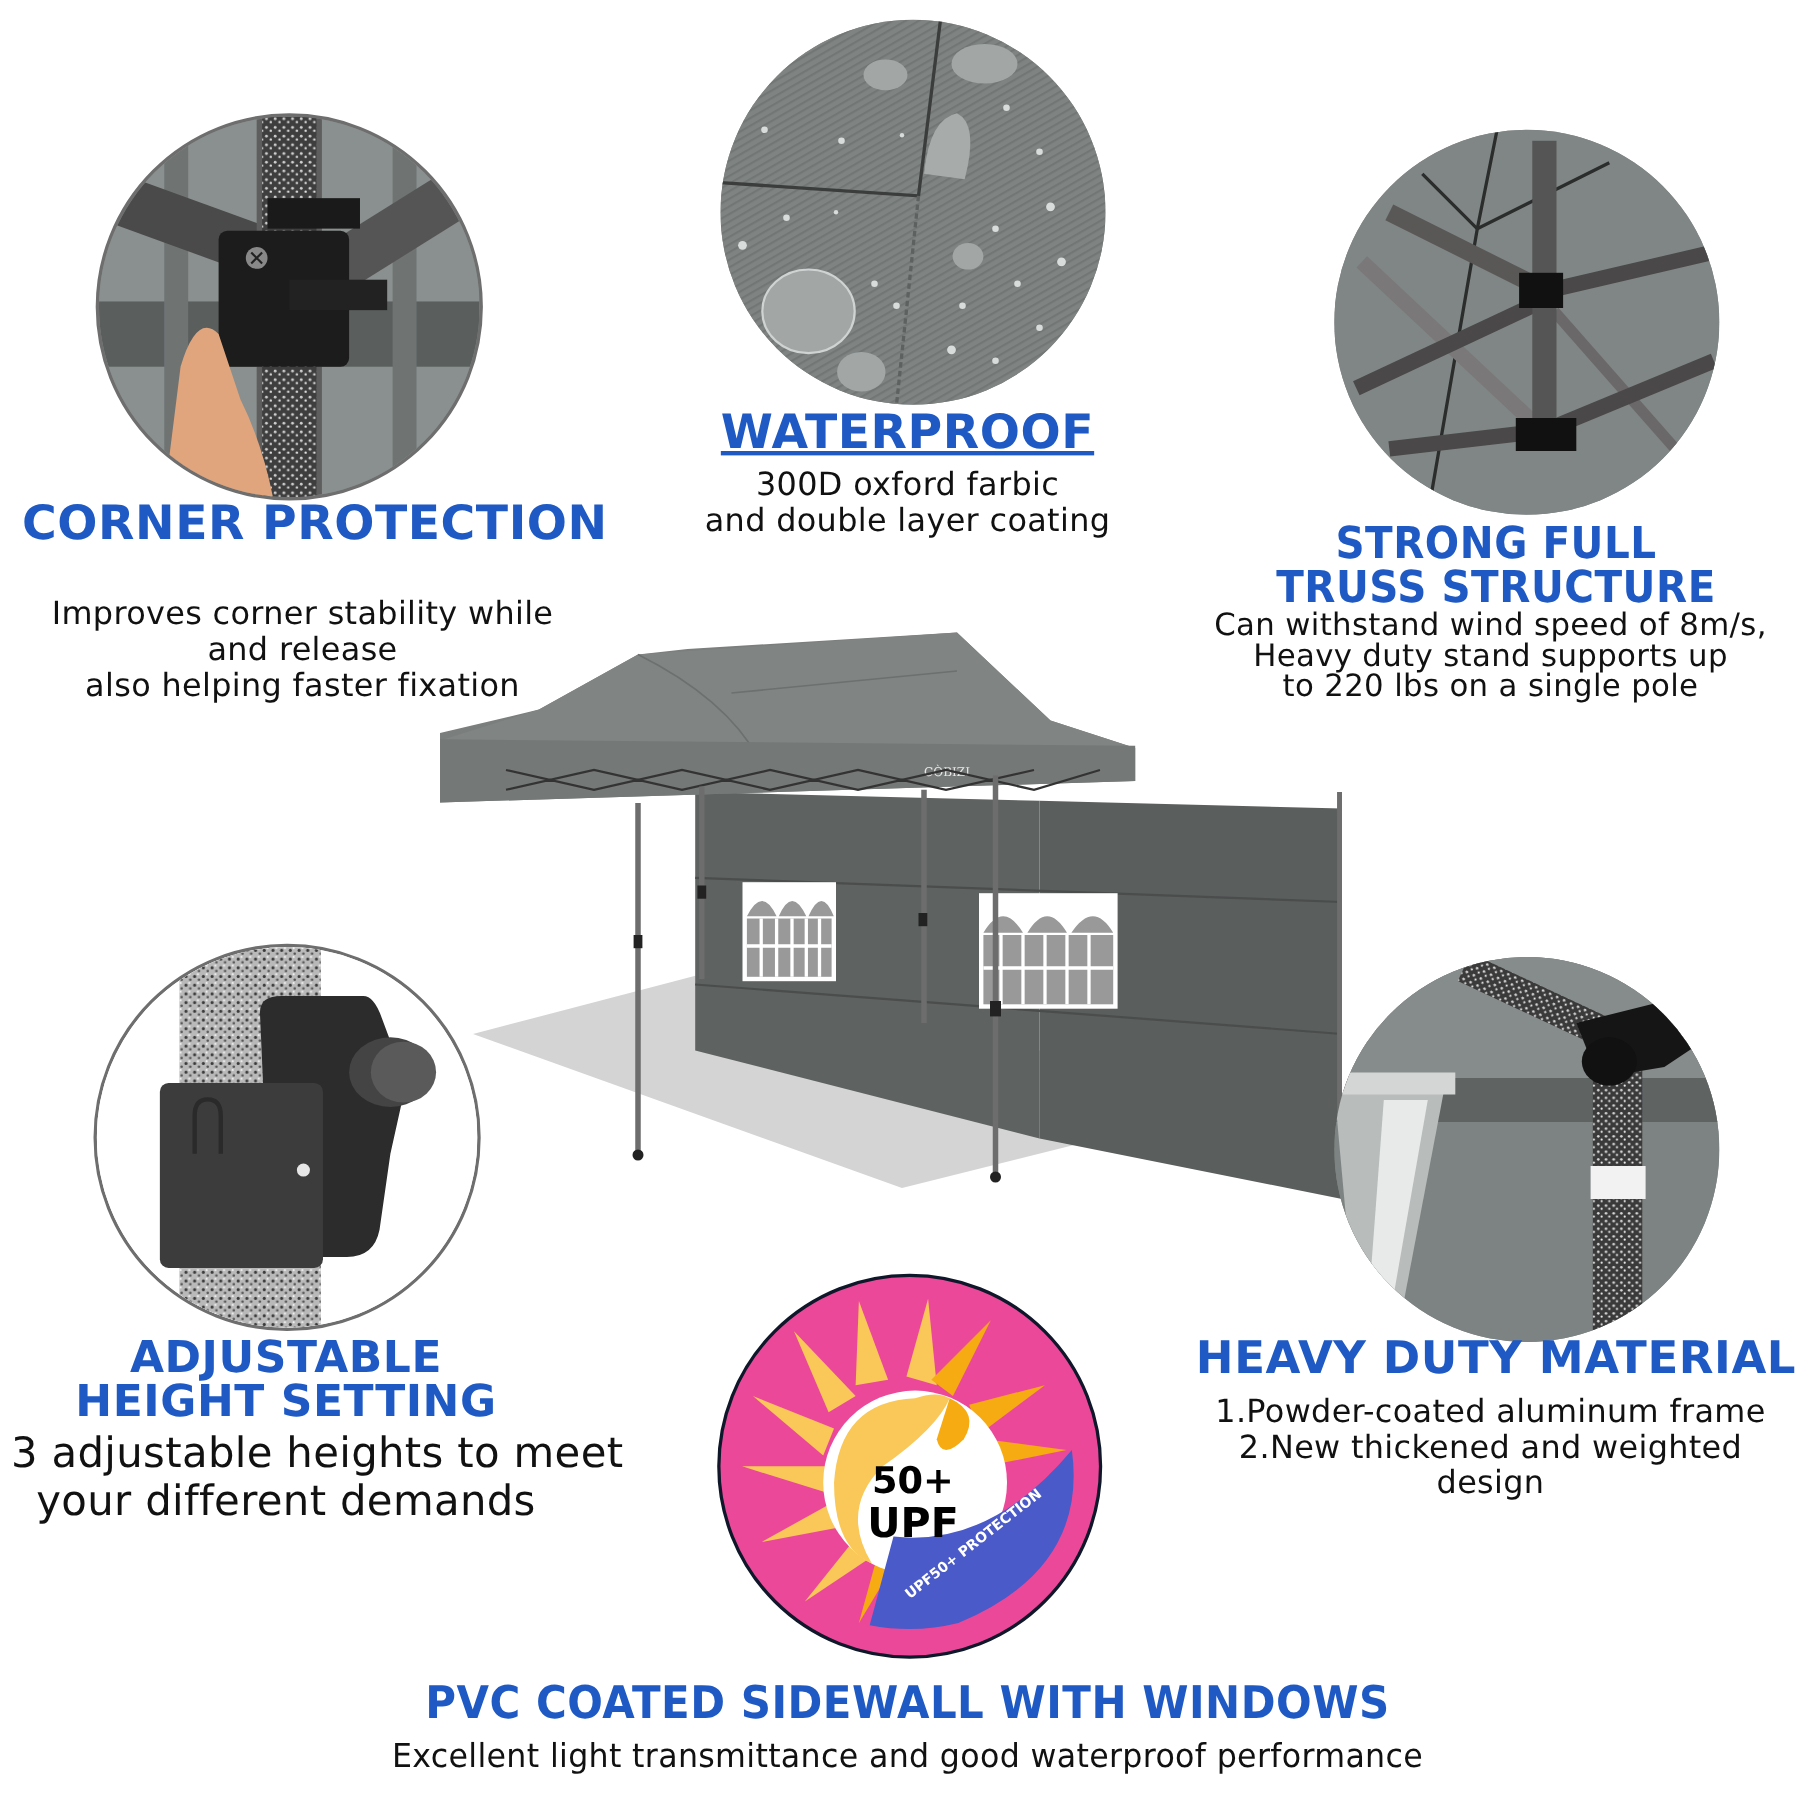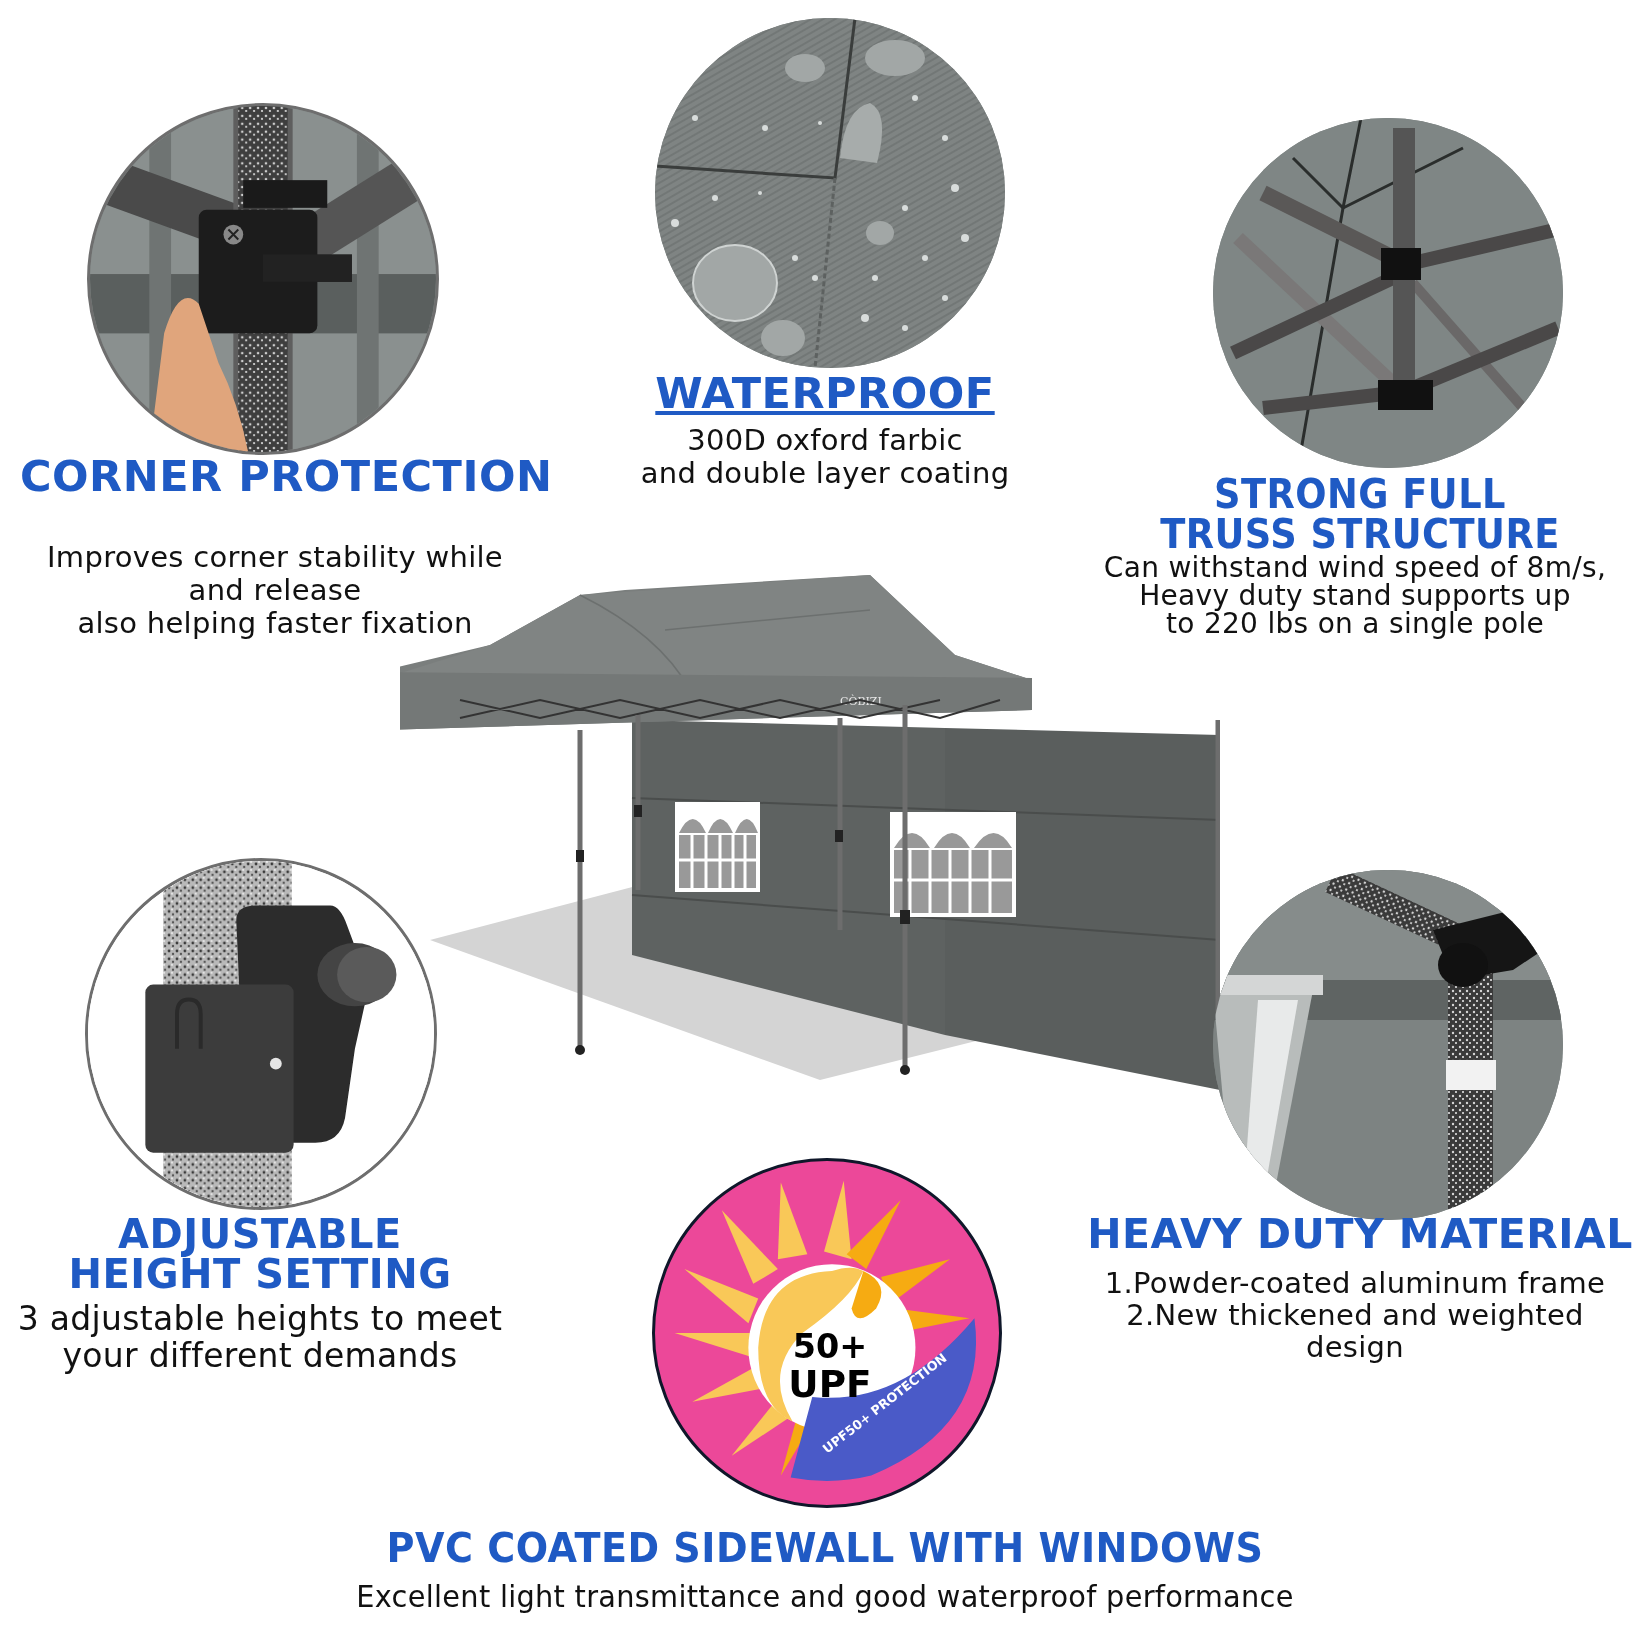--- a/index.html
+++ b/index.html
@@ -17,21 +17,21 @@
   #f1-head { left: 20px; top: 455px; width: 520px; font-size: 43px; }
   #f1-desc { left: 10px; top: 508px; width: 530px; font-size: 29px; margin-top: 33px; }
 
   #f2-head { left: 600px; top: 372px; width: 450px; font-size: 43px; text-decoration: underline; }
   #f2-desc { left: 600px; top: 424px; width: 450px; font-size: 29px; }
 
   #f3-head { left: 1130px; top: 474px; width: 460px; font-size: 40px; transform: scaleX(0.92); }
   #f3-desc { left: 1060px; top: 554px; width: 590px; font-size: 28px; line-height: 1.0; }
 
   #f4-head { left: 40px; top: 1214px; width: 440px; font-size: 40px; }
-  #f4-desc { left: 10px; top: 1300px; width: 500px; font-size: 33px; }
+  #f4-desc { left: 10px; top: 1300px; width: 500px; font-size: 38px; }
 
   #f5-head { left: 1080px; top: 1214px; width: 560px; font-size: 41px; }
   #f5-desc { left: 1060px; top: 1268px; width: 590px; font-size: 29px; line-height: 1.1; }
 
   #f6-head { left: 300px; top: 1528px; width: 1050px; font-size: 41px; transform: scaleX(0.93); }
   #f6-desc { left: 280px; top: 1580px; width: 1090px; font-size: 30px; transform: scaleX(0.96); }
 
   #tent { position: absolute; left: 400px; top: 550px; width: 820px; height: 560px; }
   #tent svg { width: 100%; height: 100%; display: block; }
 </style>

